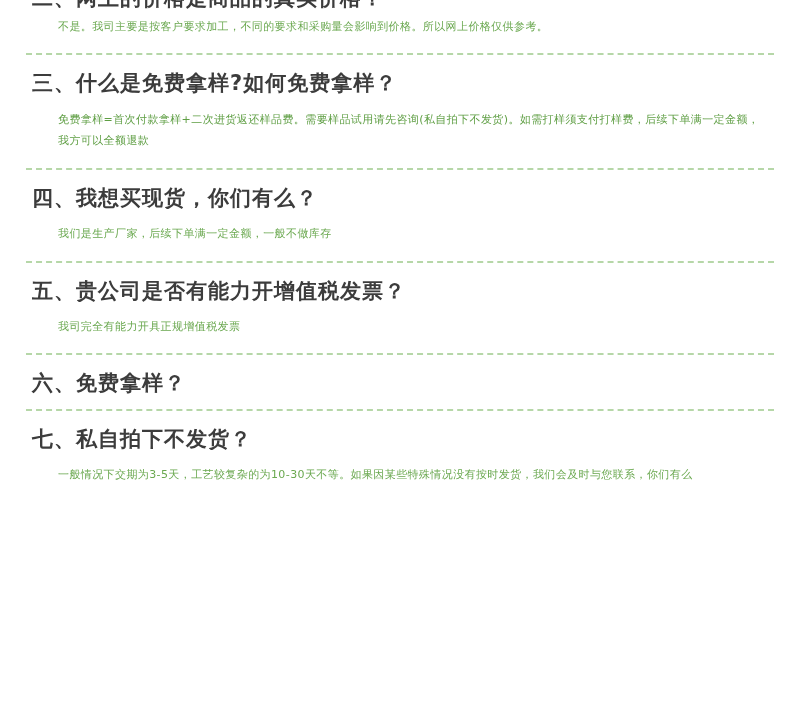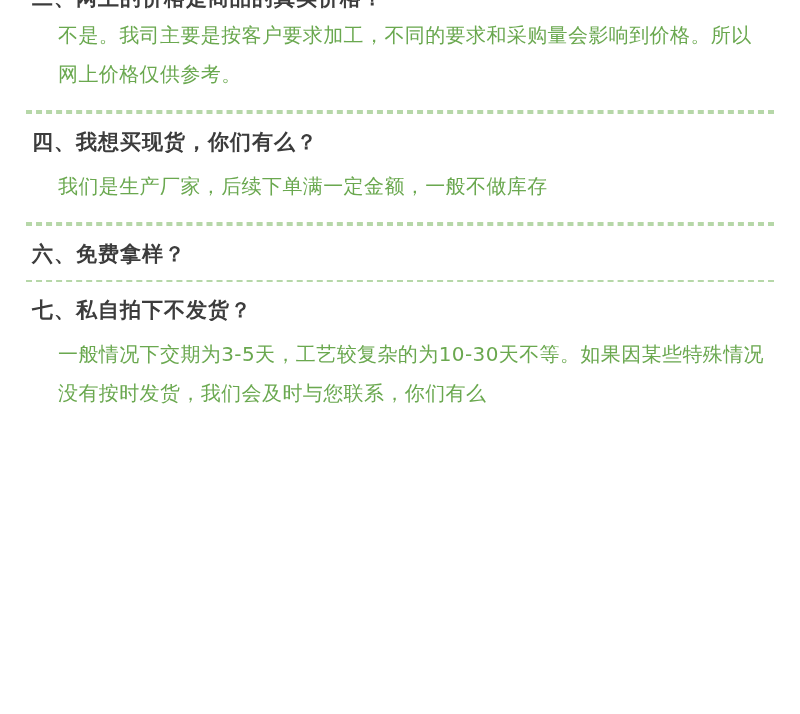--- a/index.html
+++ b/index.html
@@ -33,21 +33,21 @@
   }
   .q {
     font-size: 21px;
     font-weight: bold;
     color: #3c3c3c;
     letter-spacing: 1px;
     padding: 14px 0 10px 32px;
     line-height: 1.4;
   }
   .a {
-    font-size: 20px;
+    font-size: 11px;
     color: #6aa84f;
     line-height: 1.95;
     padding: 0 30px 16px 58px;
     letter-spacing: 0.4px;
   }
   .a.darkgreen {
     color: #5e9e43;
   }
   
   .clip-top {
@@ -67,30 +67,38 @@
 
 <div class="faq-page">
 
   <div class="faq-item clip-top">
     <div class="q">二、网上的价格是商品的真实价格？</div>
     <div class="a">不是。我司主要是按客户要求加工，不同的要求和采购量会影响到价格。所以网上价格仅供参考。</div>
   </div>
 
   <div class="divider"></div>
 
+  <div class="faq-item">
+    <div class="q">三、什么是免费拿样?如何免费拿样？</div>
+    <div class="a darkgreen">免费拿样=首次付款拿样+二次进货返还样品费。需要样品试用请先咨询(私自拍下不发货)。如需打样须支付打样费，后续下单满一定金额，我方可以全额退款</div>
+  </div>
 
   <div class="divider"></div>
 
   <div class="faq-item">
     <div class="q">四、我想买现货，你们有么？</div>
     <div class="a">我们是生产厂家，后续下单满一定金额，一般不做库存</div>
   </div>
 
   <div class="divider"></div>
 
+  <div class="faq-item">
+    <div class="q">五、贵公司是否有能力开增值税发票？</div>
+    <div class="a">我司完全有能力开具正规增值税发票</div>
+  </div>
 
   <div class="divider"></div>
 
   <div class="faq-item">
     <div class="q">六、免费拿样？</div>
   </div>
 
   <div class="divider"></div>
 
   <div class="faq-item">

